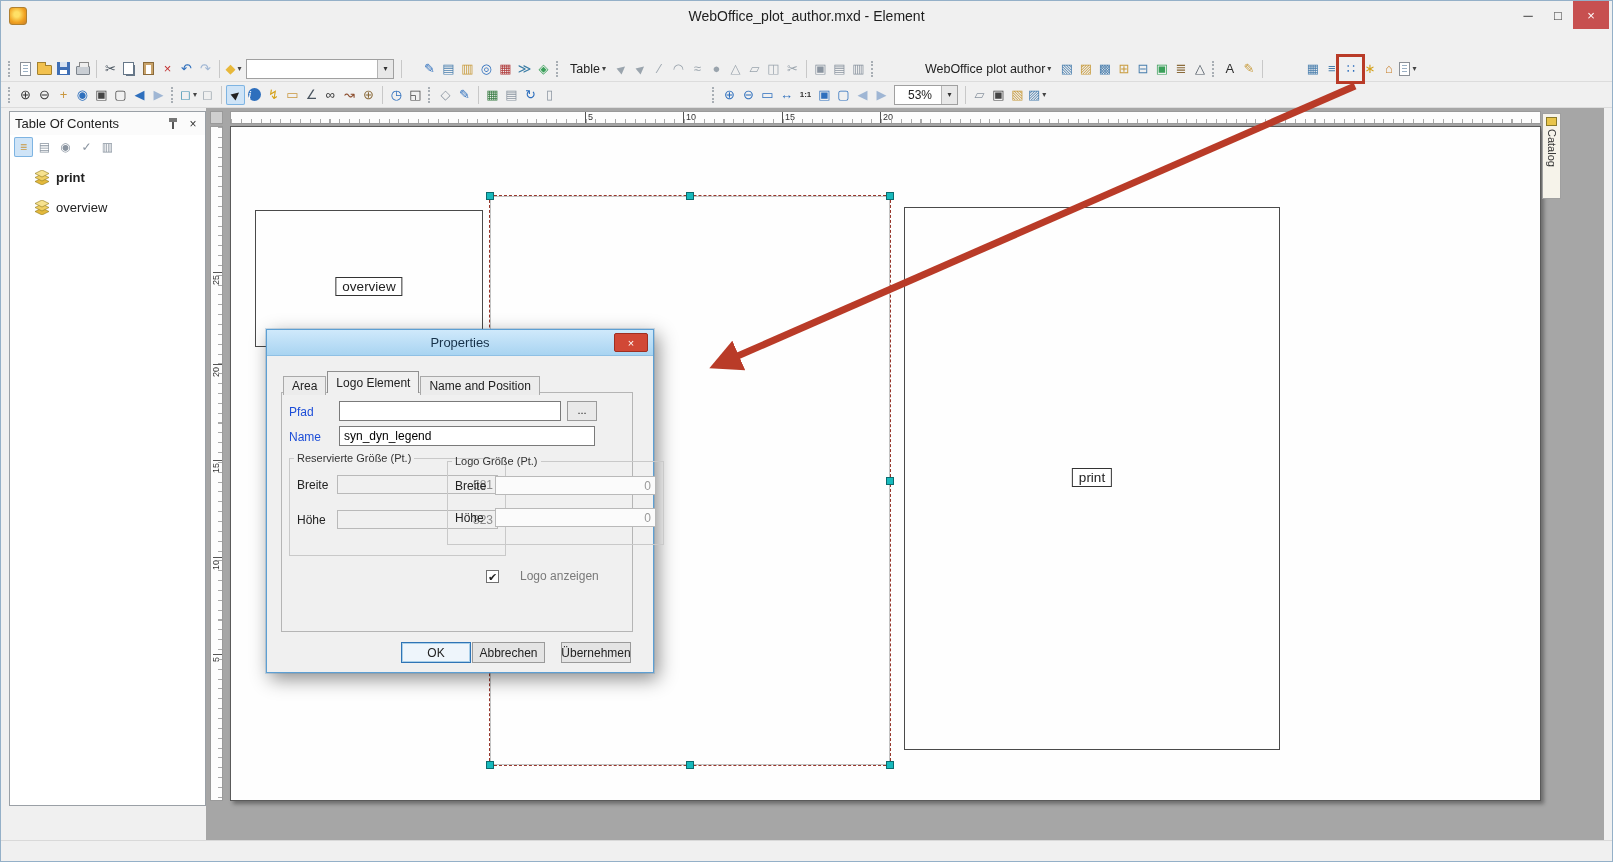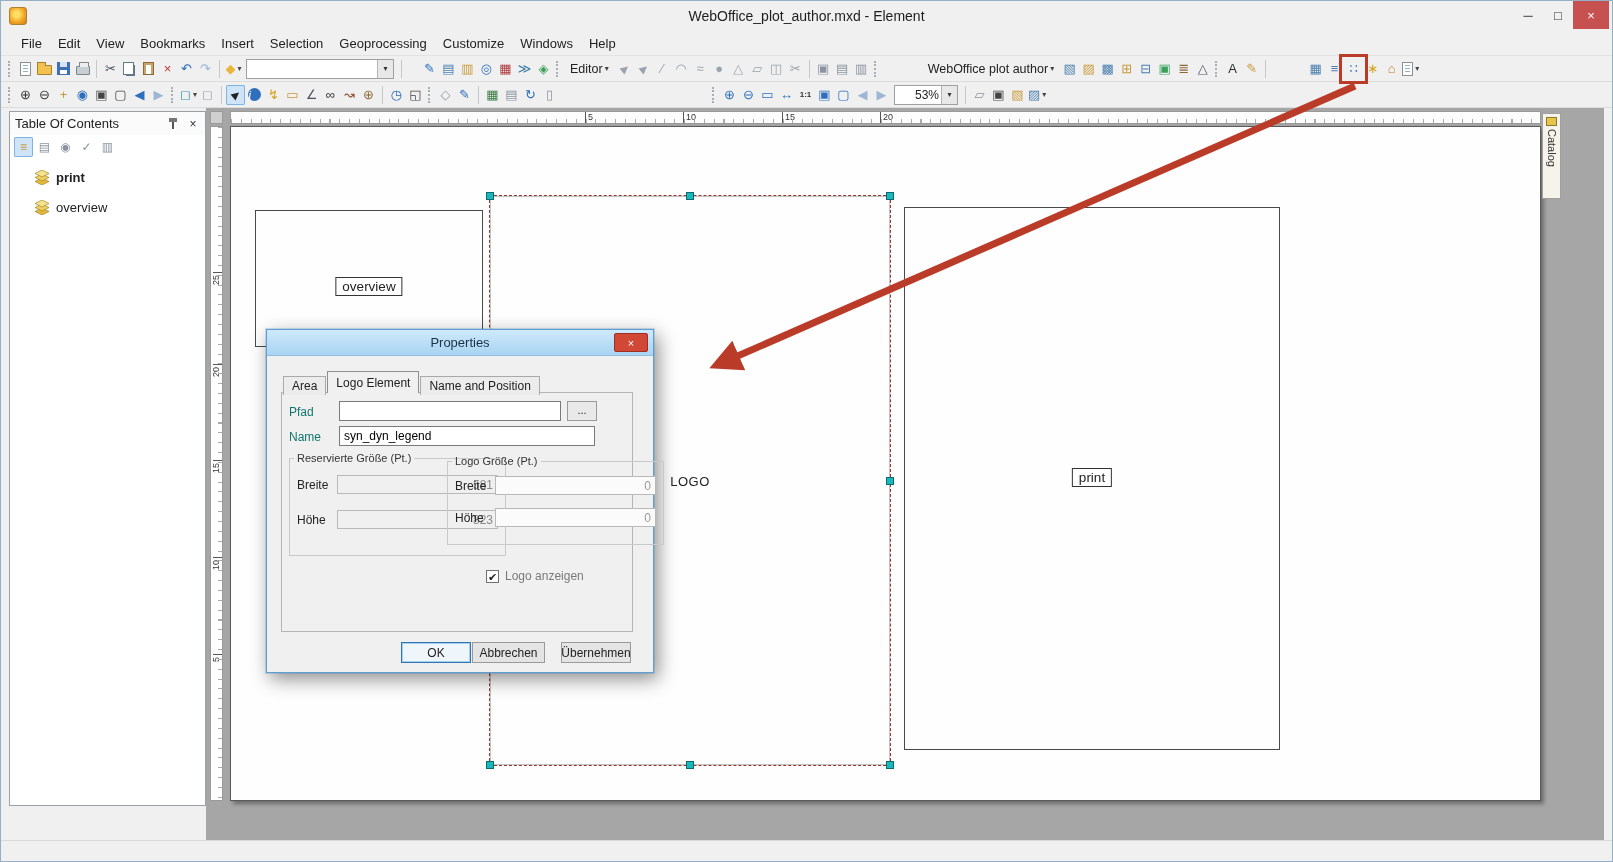--- a/index.html
+++ b/index.html
@@ -35,21 +35,21 @@
   .tbi .dd, .tlabel .dd { font-size:8px; color:#444; margin-left:2px; }
   .tbi.hl::after { content:""; position:absolute; left:-5px; right:-5px; top:-5px; bottom:-5px;
                    border:3px solid var(--red); z-index:5; }
   .rot { transform:rotate(-40deg); }
   .txt { font-size:8px !important; font-weight:bold !important; }
   .grip { width:3px; height:16px; border-left:2px dotted #a8aeb4; margin:0 5px 0 3px; }
   .tsep { width:1px; height:18px; background:#c8c8c8; margin:0 4px; }
   .tsp  { display:inline-block; height:1px; }
   .combo { height:20px; border:1px solid #a0a0a0; background:#fff; display:inline-flex;
            align-items:center; margin:0 3px; font-size:12px; }
-  .combo-v { flex:1; padding-left:20px; }
+  .combo-v { flex:1; padding-left:13px; }
   .combo-a { width:16px; height:100%; background:#e8e8e8; border-left:1px solid #b4b4b4;
              display:flex; align-items:center; justify-content:center; font-size:8px; color:#333; }
   .tlabel { font-size:12.5px; padding:2px 6px; display:inline-flex; align-items:center; white-space:nowrap; }
 
   
   .ic-page { width:11px; height:14px; background:#fff; border:1px solid #8a8f96; position:relative; }
   .ic-page::before { content:""; position:absolute; top:2px; left:2px; right:2px; height:1px;
                      background:#9ab0c4; box-shadow:0 3px 0 #9ab0c4, 0 6px 0 #9ab0c4; }
   .ic-folder { width:15px; height:10px; background:#f2c14e; border:1px solid #a3812f; border-radius:1px;
                position:relative; margin-top:3px; }
@@ -134,37 +134,37 @@
   .dlg-title { height:26px; background:linear-gradient(#cfe9fb, var(--dlg-blue)); border-bottom:1px solid #8fc0e4;
                display:flex; align-items:center; justify-content:center; font-size:13px; color:#17324a; position:relative; }
   .dlg-close { position:absolute; right:5px; top:3px; width:34px; height:19px; background:#d14836;
                border:1px solid #9e2f22; border-radius:2px; color:#fff; font-size:11px;
                display:flex; align-items:center; justify-content:center; }
   .dtabs { position:absolute; left:16px; top:41px; display:flex; align-items:flex-end; z-index:2; }
   .dtab { position:relative; top:2px; height:19px; padding:0 8px; font-size:12px; background:#ececec;
           border:1px solid #a9a9a9; border-bottom:none; display:flex; align-items:center; margin-right:1px; }
   .dtab.active { top:0; height:22px; background:#f0f0f0; border-color:#8f8f8f; z-index:3; }
   .tab-panel { position:absolute; left:14px; top:62px; width:352px; height:240px; border:1px solid #b5b5b5; }
-  .flabel { position:absolute; font-size:12px; color:#0f766e; }
+  .flabel { position:absolute; font-size:12px; color:#1d4ed8; }
   .dinput { position:absolute; height:20px; border:1px solid #7a7a7a; background:#fff; font-size:12px;
             padding:1px 4px; font-family:"Liberation Sans", sans-serif; }
   .btn-dots { position:absolute; left:300px; top:71px; width:30px; height:20px; background:#e9e9e9;
               border:1px solid #9a9a9a; font-size:11px; text-align:center; line-height:17px; }
   fieldset { position:absolute; border:1px solid #c9c9c9; background:transparent; }
   legend { font-size:11px; color:#333; padding:0 3px; margin-left:4px; }
   .frow { display:flex; align-items:center; margin:11px 7px 0 7px; }
   .frow label { width:40px; font-size:12px; flex:none; }
   .frow input { flex:1; height:19px; font-size:12px; text-align:right; padding-right:4px;
                 font-family:"Liberation Sans", sans-serif; min-width:0; }
   .num-dis { background:#f0f0f0; border:1px solid #b9b9b9; color:#8a8a8a; }
   .num-logo { background:#fbfbfb; border:1px solid #b9b9b9; color:#9a9a9a; }
   .cb-row { position:absolute; left:219px; top:239px; display:flex; align-items:center; }
   .cb { width:13px; height:13px; border:1px solid #707070; background:#fff; font-size:11px;
         line-height:12px; text-align:center; color:#222; }
-  .cb-label { margin-left:6px; font-size:12px; color:#7a7a7a; }
+  .cb-label { margin-left:21px; font-size:12px; color:#7a7a7a; }
   .dlg-btn { position:absolute; top:312px; height:21px; background:#e4e4e4; border:1px solid #9a9a9a;
              font-size:12px; display:flex; align-items:center; justify-content:center; }
   .dlg-btn.default { background:#eef5fb; border:1px solid #2f74b5; box-shadow:inset 0 0 0 1px #a9cfe9; }
 
   
   #arrow-overlay { position:absolute; left:0; top:0; width:1613px; height:862px; pointer-events:none; z-index:55; }
 </style>
 </head>
 <body>
 
@@ -179,32 +179,20 @@
         </div>
       <div class="win-btn">
           <span>□</span>
         </div>
       <div class="win-btn close">
           <span>×</span>
         </div>
     </div>
   </div>
 
-  <div class="menubar">
-      <span class="menu-item">File</span>
-      <span class="menu-item">Edit</span>
-      <span class="menu-item">View</span>
-      <span class="menu-item">Bookmarks</span>
-      <span class="menu-item">Insert</span>
-      <span class="menu-item">Selection</span>
-      <span class="menu-item">Geoprocessing</span>
-      <span class="menu-item">Customize</span>
-      <span class="menu-item">Windows</span>
-      <span class="menu-item">Help</span>
-    </div>
 
   <div class="toolbar" id="toolbar1">
       <span class="grip"></span>
       <span class="tbi">
         <b class="ic-page"></b>
       </span>
       <span class="tbi">
         <b class="ic-folder"></b>
       </span>
       <span class="tbi">
@@ -259,21 +247,21 @@
         <b style="color: rgb(176, 58, 58);">▦</b>
       </span>
       <span class="tbi">
         <b style="color: rgb(58, 124, 165);">≫</b>
       </span>
       <span class="tbi">
         <b style="color: rgb(58, 160, 90);">◈</b>
       </span>
       <span class="grip"></span>
       <span class="tlabel">
-        <span>Editor</span>
+        <span>Table</span>
         <span class="dd">▾</span>
       </span>
       <span class="tbi">
         <b class="rot" style="color: rgb(154, 164, 173);">►</b>
       </span>
       <span class="tbi">
         <b class="rot" style="color: rgb(154, 164, 173);">►</b>
       </span>
       <span class="tbi">
         <b style="color: rgb(154, 164, 173);">∕</b>
@@ -565,21 +553,20 @@
         <span class="vlab" style="top:433px">10</span>
       <span class="vtick" style="top:527px"></span>
         <span class="vlab" style="top:530px">5</span>
     </div>
 
     <div id="page">
       <div class="el-overview">
         <span class="label-box" style="top:66px">overview</span>
       </div>
       <div class="el-logo">
-        <span class="logo-text">LOGO</span>
         <span class="h tl"></span>
         <span class="h tm"></span>
         <span class="h tr"></span>
         <span class="h ml"></span>
         <span class="h mr"></span>
         <span class="h bl"></span>
         <span class="h bm"></span>
         <span class="h br"></span>
       </div>
       <div class="el-print">

